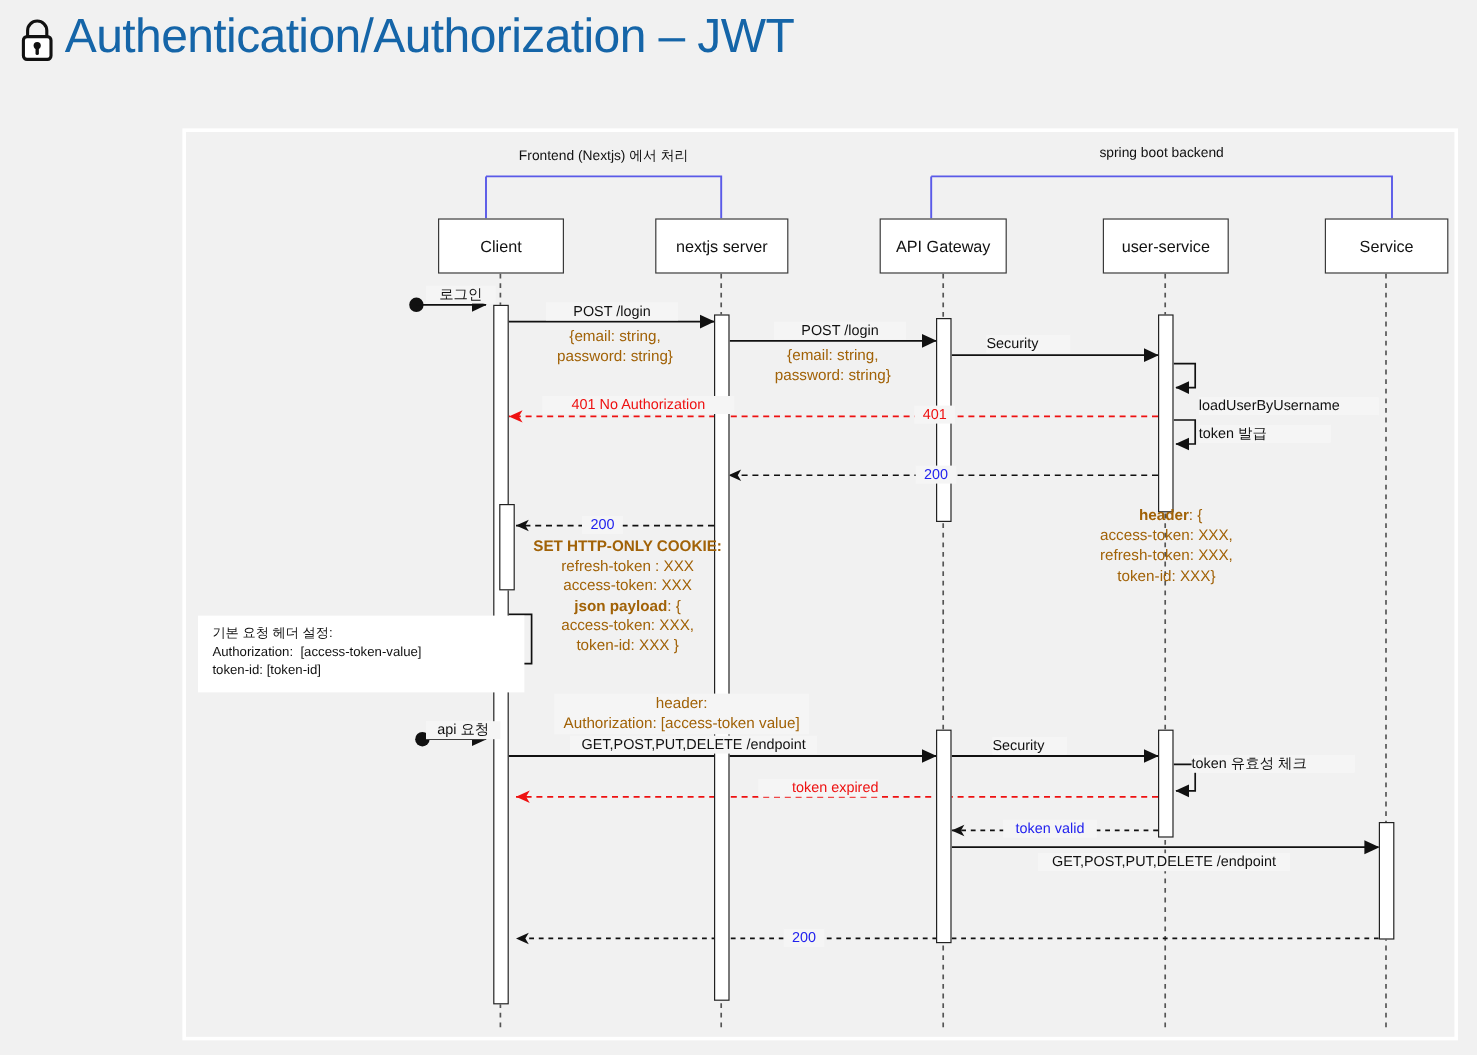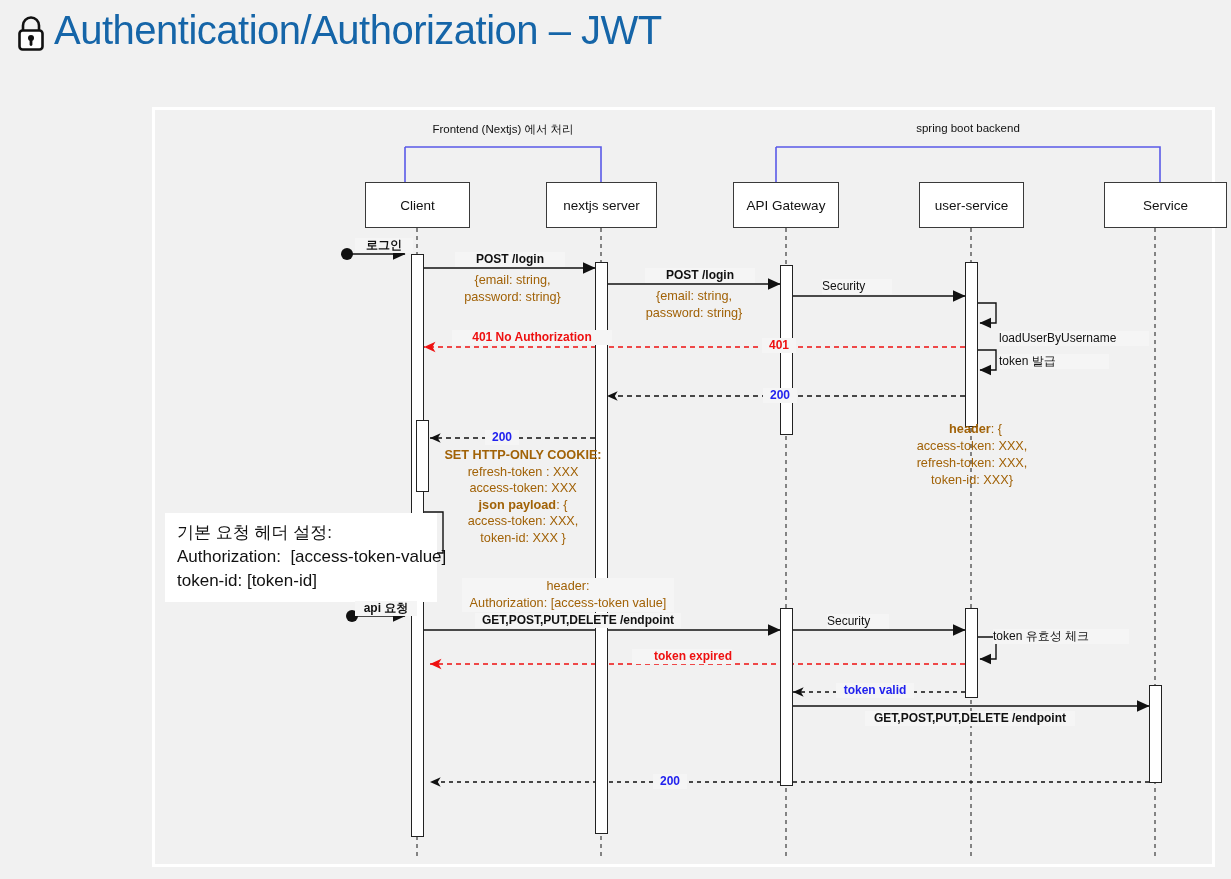--- a/index.html
+++ b/index.html
@@ -35,23 +35,23 @@
   .grp-label{
     position:absolute;font-size:11.5px;color:#111;text-align:center;
     white-space:nowrap;
   }
   .msg{
     position:absolute;font-size:12px;color:#111;
     background:#f5f5f5;white-space:pre;line-height:1.22;
   }
   .msg.red{color:#ee1111;}
   .msg.blue{color:#2222ee;}
-  .msg.center{text-align:center;font-weight:bold;}
+  .msg.center{text-align:center;}
   .note{
-    position:absolute;background:#ffffff;font-size:17px;color:#111;
+    position:absolute;background:#ffffff;font-size:11px;color:#111;
     line-height:1.42;padding:8px 10px 9px 12px;white-space:pre;
   }
   .blk{ 
     position:absolute;font-size:12.7px;color:#a16207;line-height:1.34;
     text-align:center;white-space:pre;
   }
   .blk b{font-weight:bold;}
   .act{position:absolute;background:#ffffff;border:1.3px solid #222;box-sizing:border-box;}
 </style>
 </head>
@@ -140,21 +140,21 @@
   <path d="M1149,782 L430,782" stroke="#111" stroke-width="1.3" fill="none" stroke-dasharray="4,4" marker-end="url(#ah-b)"></path>
 </svg>
 
 <div class="grp-label" style="left:403px;top:122px;width:200px;">Frontend (Nextjs) 에서 처리</div>
 <div class="grp-label" style="left:868px;top:122px;width:200px;">spring boot backend</div>
 
 <div class="lf-box" style="left:365px;top:182px;width:105px;height:46px;">Client</div>
 <div class="lf-box" style="left:546px;top:182px;width:111px;height:46px;">nextjs server</div>
 <div class="lf-box" style="left:733px;top:182px;width:106px;height:46px;">API Gateway</div>
 <div class="lf-box" style="left:919px;top:182px;width:105px;height:46px;">user-service</div>
-<div class="lf-box" style="left:1104px;top:182px;width:123px;height:46px;">Service</div>
+<div class="lf-box" style="left:1104px;top:182px;width:103px;height:46px;">Service</div>
 
 <div class="act" style="left:411px;top:254px;width:13px;height:583px;"></div>
 <div class="act" style="left:416px;top:420px;width:13px;height:72px;"></div>
 <div class="act" style="left:595px;top:262px;width:13px;height:572px;"></div>
 <div class="act" style="left:780px;top:265px;width:13px;height:170px;"></div>
 <div class="act" style="left:780px;top:608px;width:13px;height:178px;"></div>
 <div class="act" style="left:965px;top:262px;width:13px;height:165px;"></div>
 <div class="act" style="left:965px;top:608px;width:13px;height:90px;"></div>
 <div class="act" style="left:1149px;top:685px;width:13px;height:98px;"></div>
 

